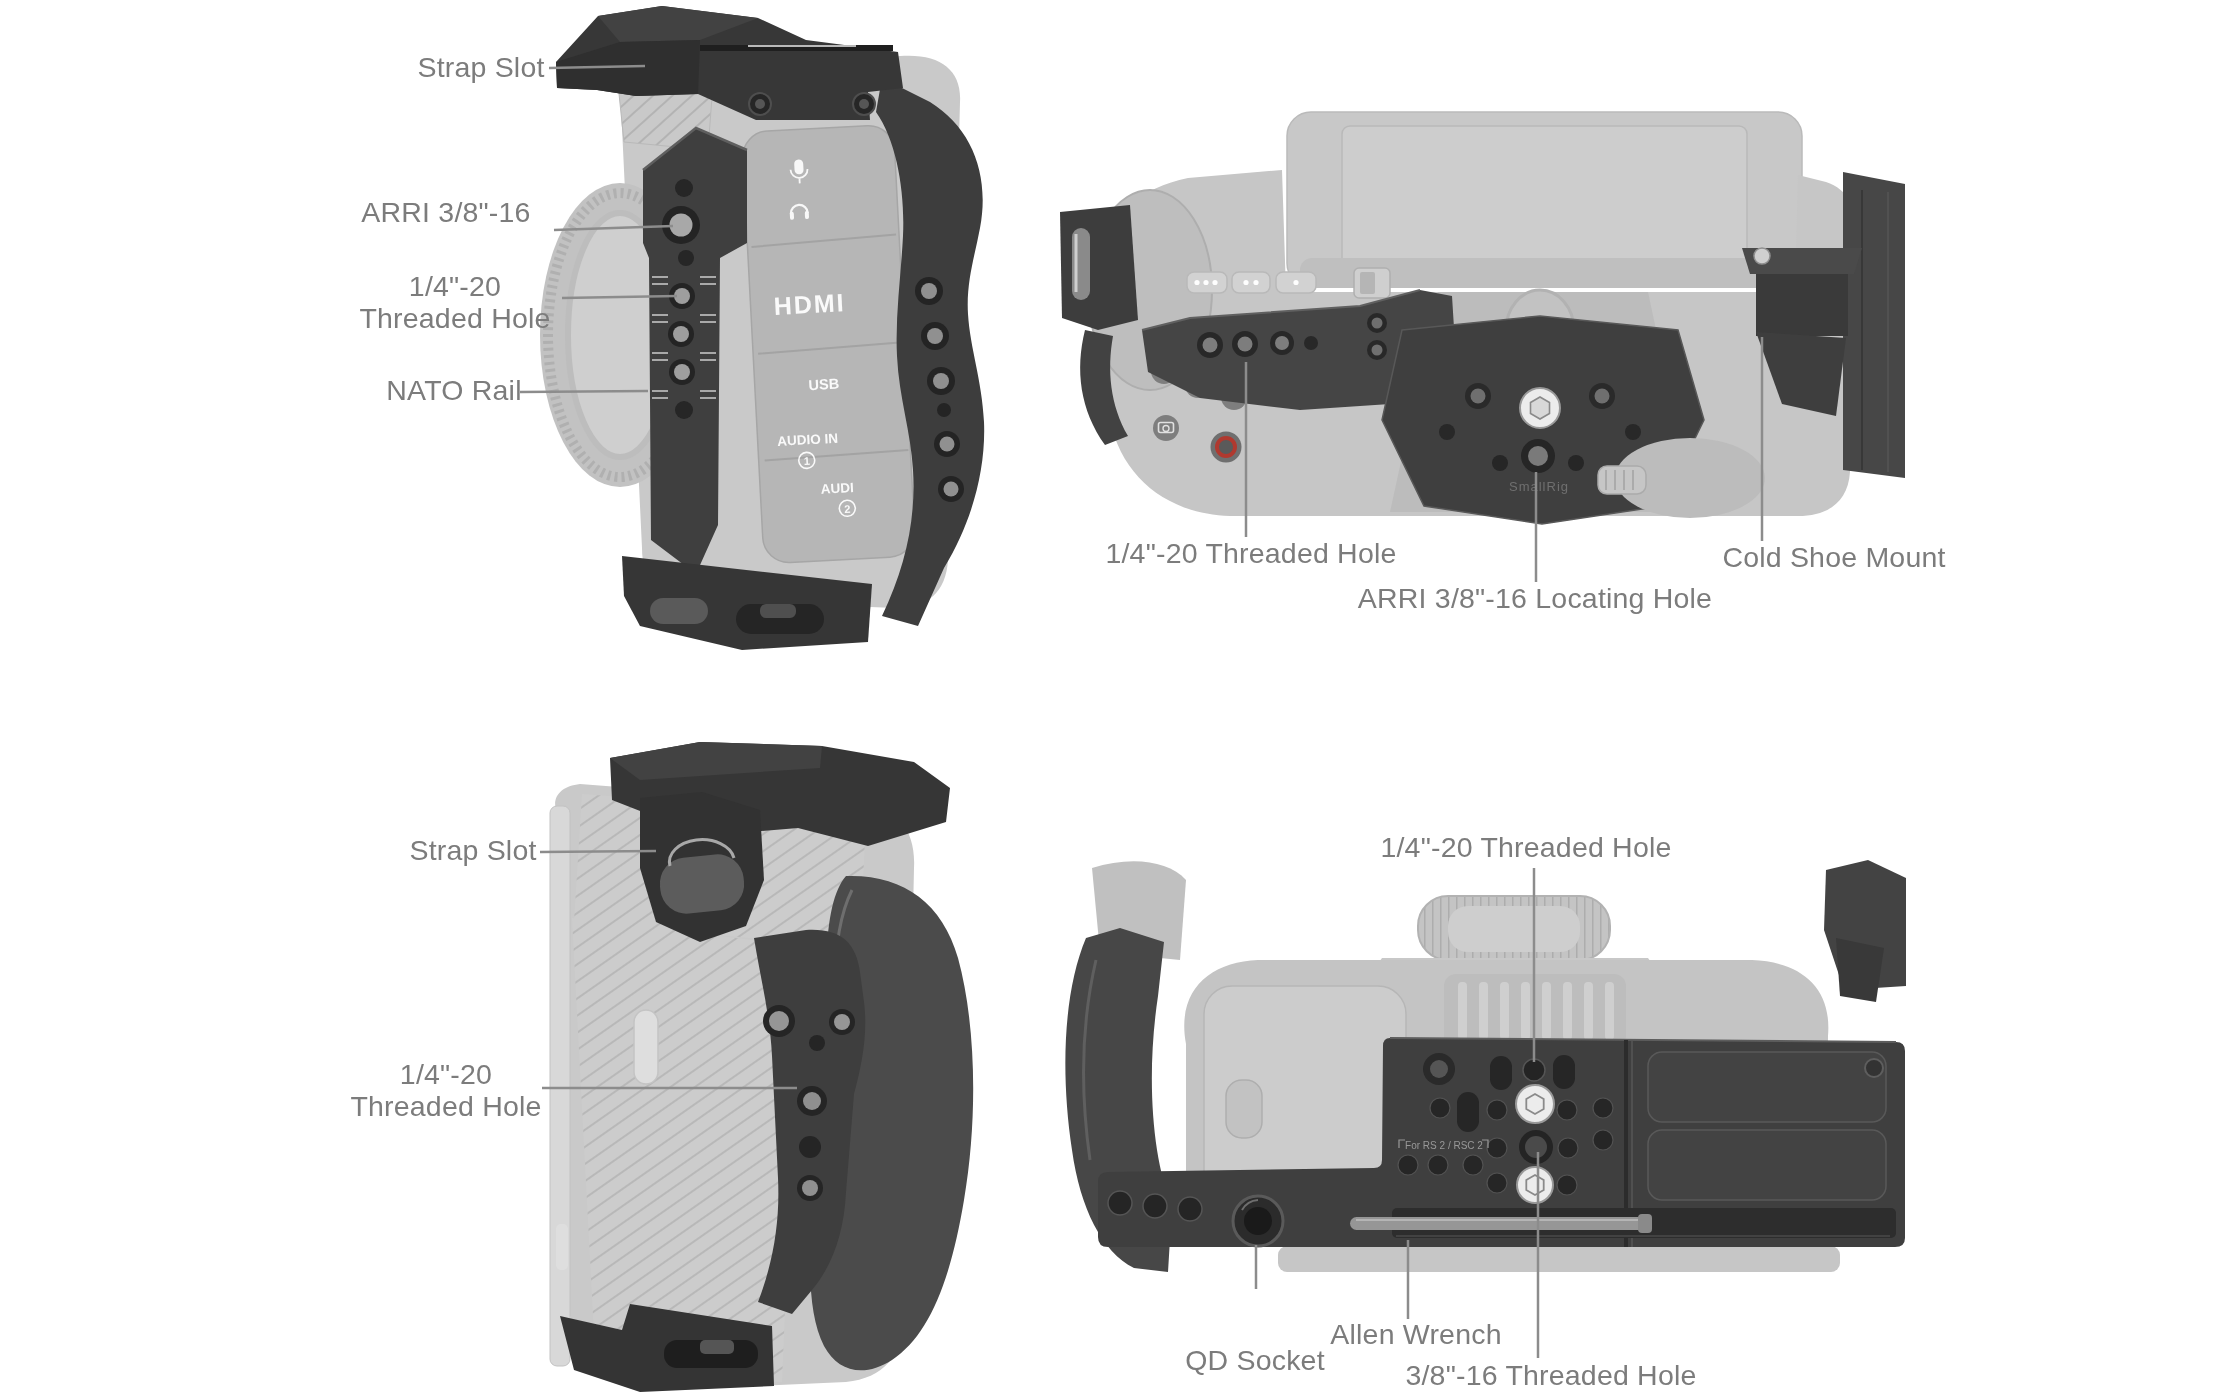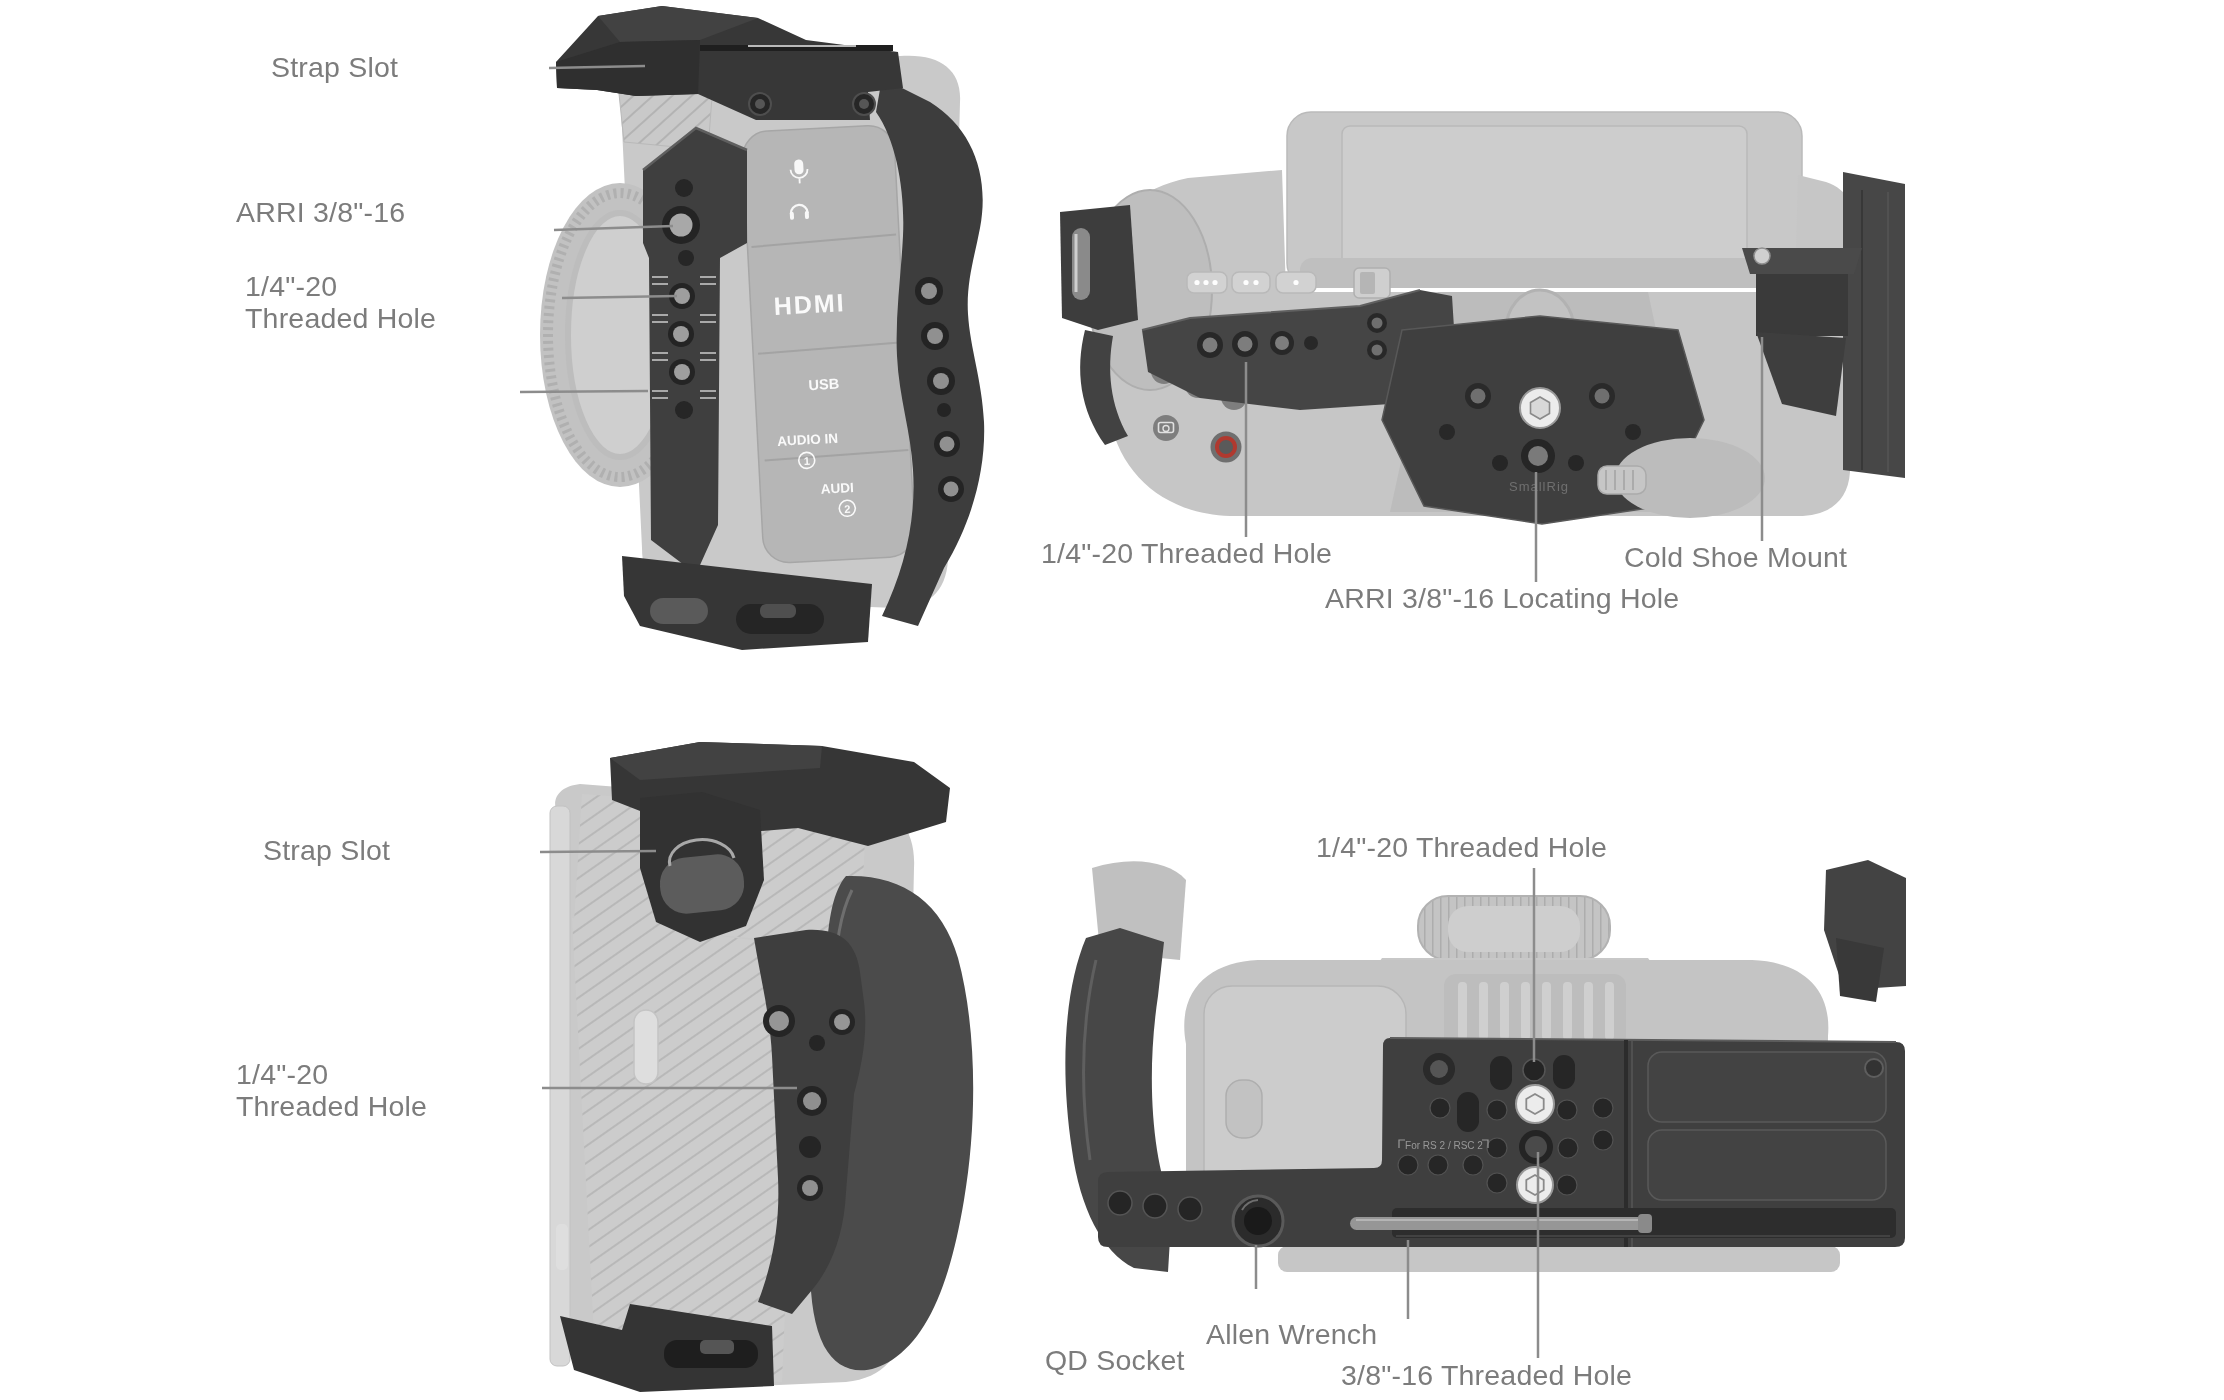--- a/index.html
+++ b/index.html
@@ -1,19 +1,19 @@
 <!DOCTYPE html>
 <html><head>
 <meta charset="utf-8">
 <style>
   html,body{margin:0;padding:0;background:#ffffff;}
   #stage{position:relative;width:2224px;height:1400px;background:#ffffff;overflow:hidden;
          font-family:"Liberation Sans", sans-serif;}
   svg.art{position:absolute;left:0;top:0;width:2224px;height:1400px;display:block;}
-  .callout{position:absolute;width:420px;text-align:left;font-size:28.5px;line-height:32px;
+  .callout{position:absolute;width:420px;text-align:center;font-size:28.5px;line-height:32px;
            color:#7c7c7c;letter-spacing:.2px;white-space:nowrap;}
 </style>
 </head>
 <body>
 
 <div id="stage">
 
 <svg class="art" viewBox="0 0 2224 1400">
   <defs>
     <pattern id="ribs1" width="13" height="13" patternUnits="userSpaceOnUse" patternTransform="rotate(48)">
@@ -376,20 +376,21 @@
 
 <div class="callout" style="left:236px;top:196px">
   <div>ARRI 3/8"-16</div>
 </div>
 
 <div class="callout" style="left:245px;top:270px">
   <div>1/4"-20</div>
   <div>Threaded Hole</div>
 </div>
 
+<div class="callout" style="left:244px;top:374px">NATO Rail</div>
 
 <div class="callout" style="left:1041px;top:537px">1/4"-20 Threaded Hole</div>
 <div class="callout" style="left:1325px;top:582px">ARRI 3/8"-16 Locating Hole</div>
 <div class="callout" style="left:1624px;top:541px">Cold Shoe Mount</div>
 
 <div class="callout" style="left:263px;top:834px">Strap Slot</div>
 
 <div class="callout" style="left:236px;top:1058px">
   <div>1/4"-20</div>
   <div>Threaded Hole</div>

